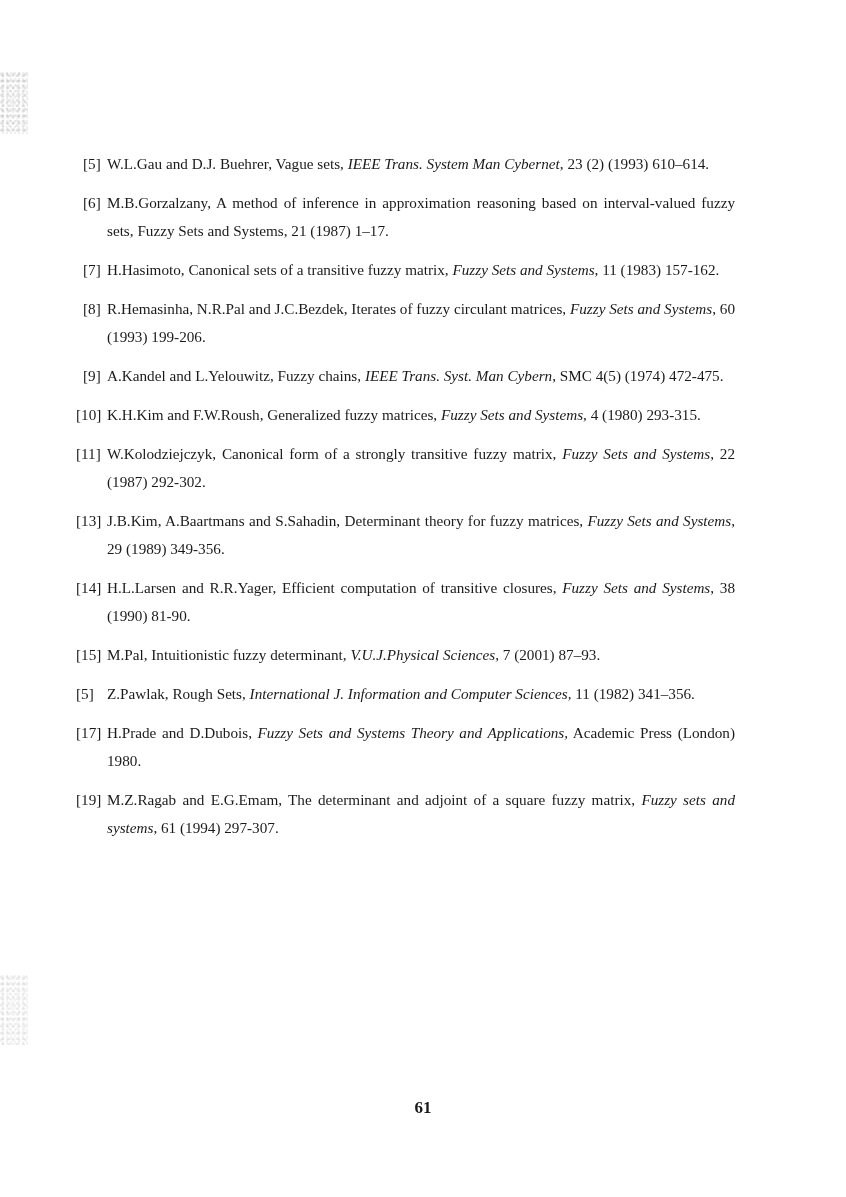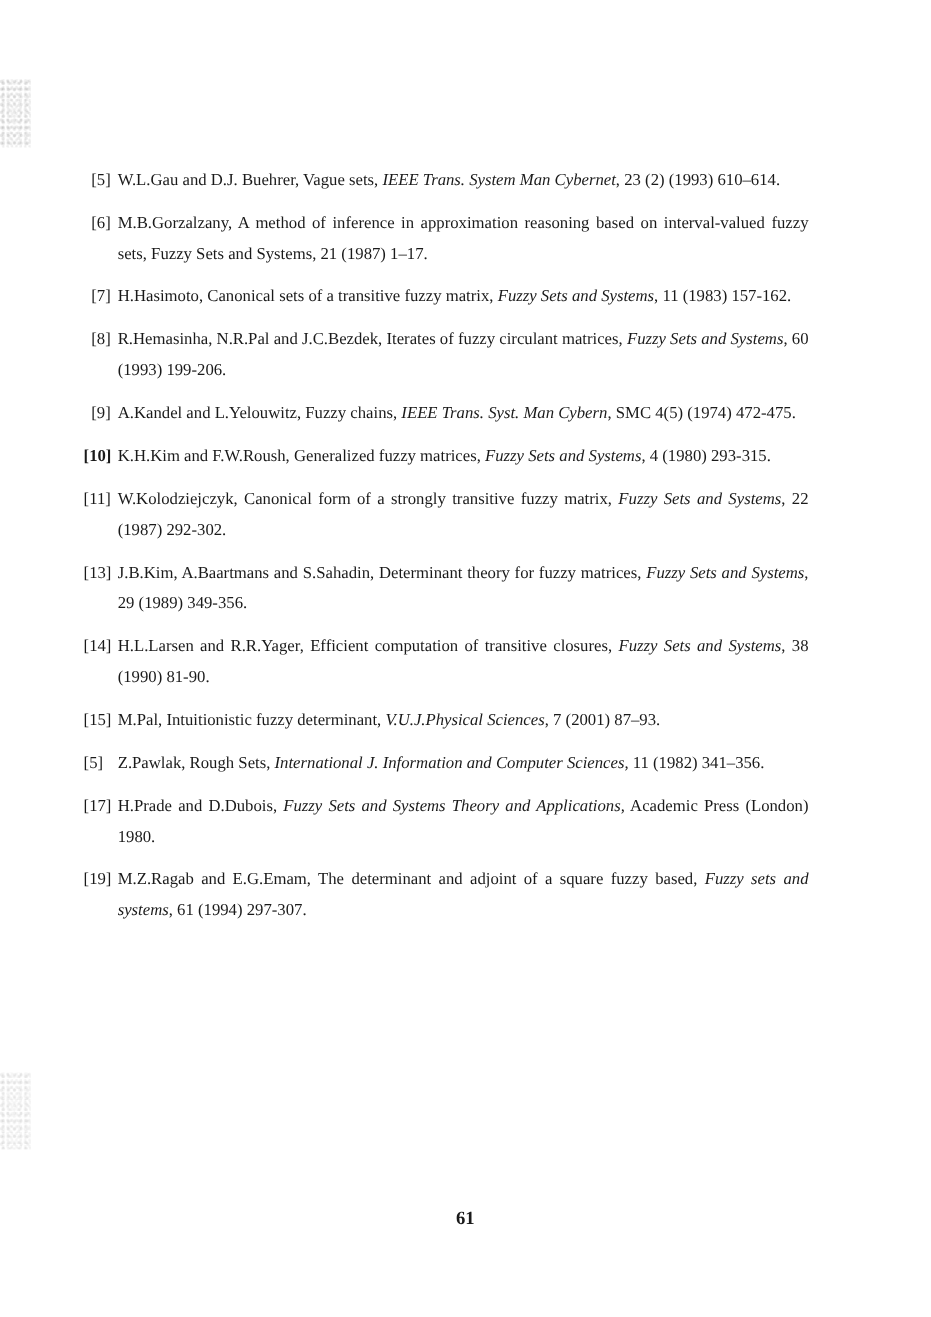--- a/index.html
+++ b/index.html
@@ -81,38 +81,38 @@
   <div class="ref">
     <span class="label" style="right: auto; left: 83px;">[7]</span><span>H.Hasimoto, Canonical sets of a transitive fuzzy matrix, </span><em>Fuzzy Sets and Systems</em><span>, 11 (1983) 157-162.</span>
   </div>
   <div class="ref">
     <span class="label" style="right: auto; left: 83px;">[8]</span><span>R.Hemasinha, N.R.Pal and J.C.Bezdek, Iterates of fuzzy circulant matrices, </span><em>Fuzzy Sets and Systems</em><span>, 60 (1993) 199-206.</span>
   </div>
   <div class="ref">
     <span class="label" style="right: auto; left: 83px;">[9]</span><span>A.Kandel and L.Yelouwitz, Fuzzy chains, </span><em>IEEE Trans. Syst. Man Cybern</em><span>, SMC 4(5) (1974) 472-475.</span>
   </div>
   <div class="ref">
-    <span class="label" style="right: auto; left: 76px; font-weight: bold;">[10]</span><span>K.H.Kim and F.W.Roush, Generalized fuzzy matrices, </span><em>Fuzzy Sets and Systems</em><span>, 4 (1980) 293-315.</span>
+    <span class="label" style="right: auto; left: 76px;">[10]</span><span>K.H.Kim and F.W.Roush, Generalized fuzzy matrices, </span><em>Fuzzy Sets and Systems</em><span>, 4 (1980) 293-315.</span>
   </div>
   <div class="ref">
     <span class="label" style="right: auto; left: 76px;">[11]</span><span>W.Kolodziejczyk, Canonical form of a strongly transitive fuzzy matrix, </span><em>Fuzzy Sets and Systems</em><span>, 22 (1987) 292-302.</span>
   </div>
   <div class="ref">
     <span class="label" style="right: auto; left: 76px;">[13]</span><span>J.B.Kim, A.Baartmans and S.Sahadin, Determinant theory for fuzzy matrices, </span><em>Fuzzy Sets and Systems</em><span>, 29 (1989) 349-356.</span>
   </div>
   <div class="ref">
     <span class="label" style="right: auto; left: 76px;">[14]</span><span>H.L.Larsen and R.R.Yager, Efficient computation of transitive closures, </span><em>Fuzzy Sets and Systems</em><span>, 38 (1990) 81-90.</span>
   </div>
   <div class="ref">
     <span class="label" style="right: auto; left: 76px;">[15]</span><span>M.Pal, Intuitionistic fuzzy determinant, </span><em>V.U.J.Physical Sciences</em><span>, 7 (2001) 87–93.</span>
   </div>
   <div class="ref">
     <span class="label" style="right: auto; left: 76px;">[5]</span><span>Z.Pawlak, Rough Sets, </span><em>International J. Information and Computer Sciences,</em><span> 11 (1982) 341–356.</span>
   </div>
   <div class="ref">
     <span class="label" style="right: auto; left: 76px;">[17]</span><span>H.Prade and D.Dubois, </span><em>Fuzzy Sets and Systems Theory and Applications,</em><span> Academic Press (London) 1980.</span>
   </div>
   <div class="ref">
-    <span class="label" style="right: auto; left: 76px;">[19]</span><span>M.Z.Ragab and E.G.Emam, The determinant and adjoint of a square fuzzy based, </span><em>Fuzzy sets and systems</em><span>, 61 (1994) 297-307.</span>
+    <span class="label" style="right: auto; left: 76px;">[19]</span><span>M.Z.Ragab and E.G.Emam, The determinant and adjoint of a square fuzzy matrix, </span><em>Fuzzy sets and systems</em><span>, 61 (1994) 297-307.</span>
   </div>
 </div>
 
 <div class="page-number">61</div>
 
 </body></html>

